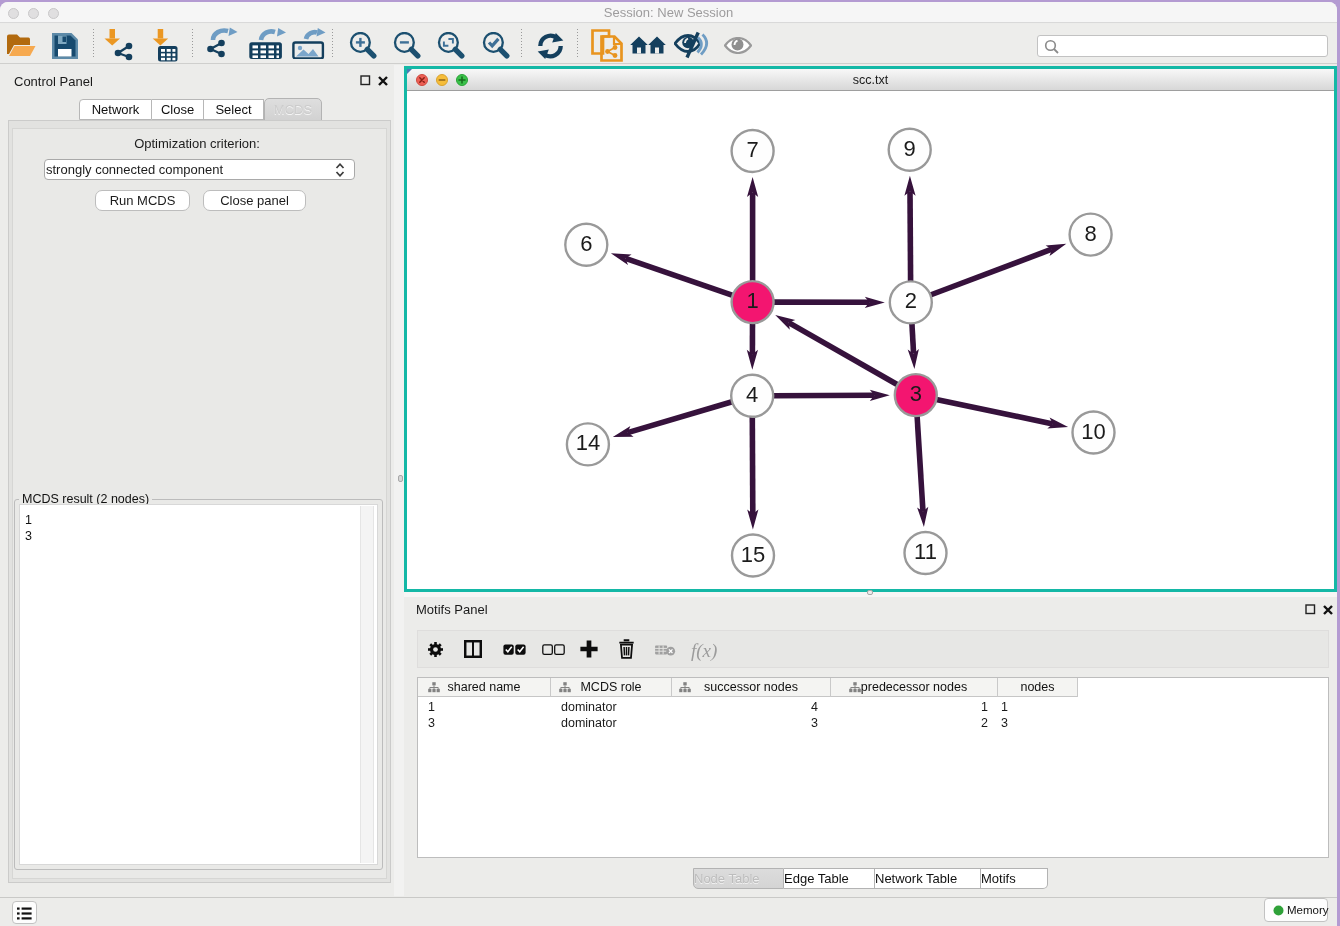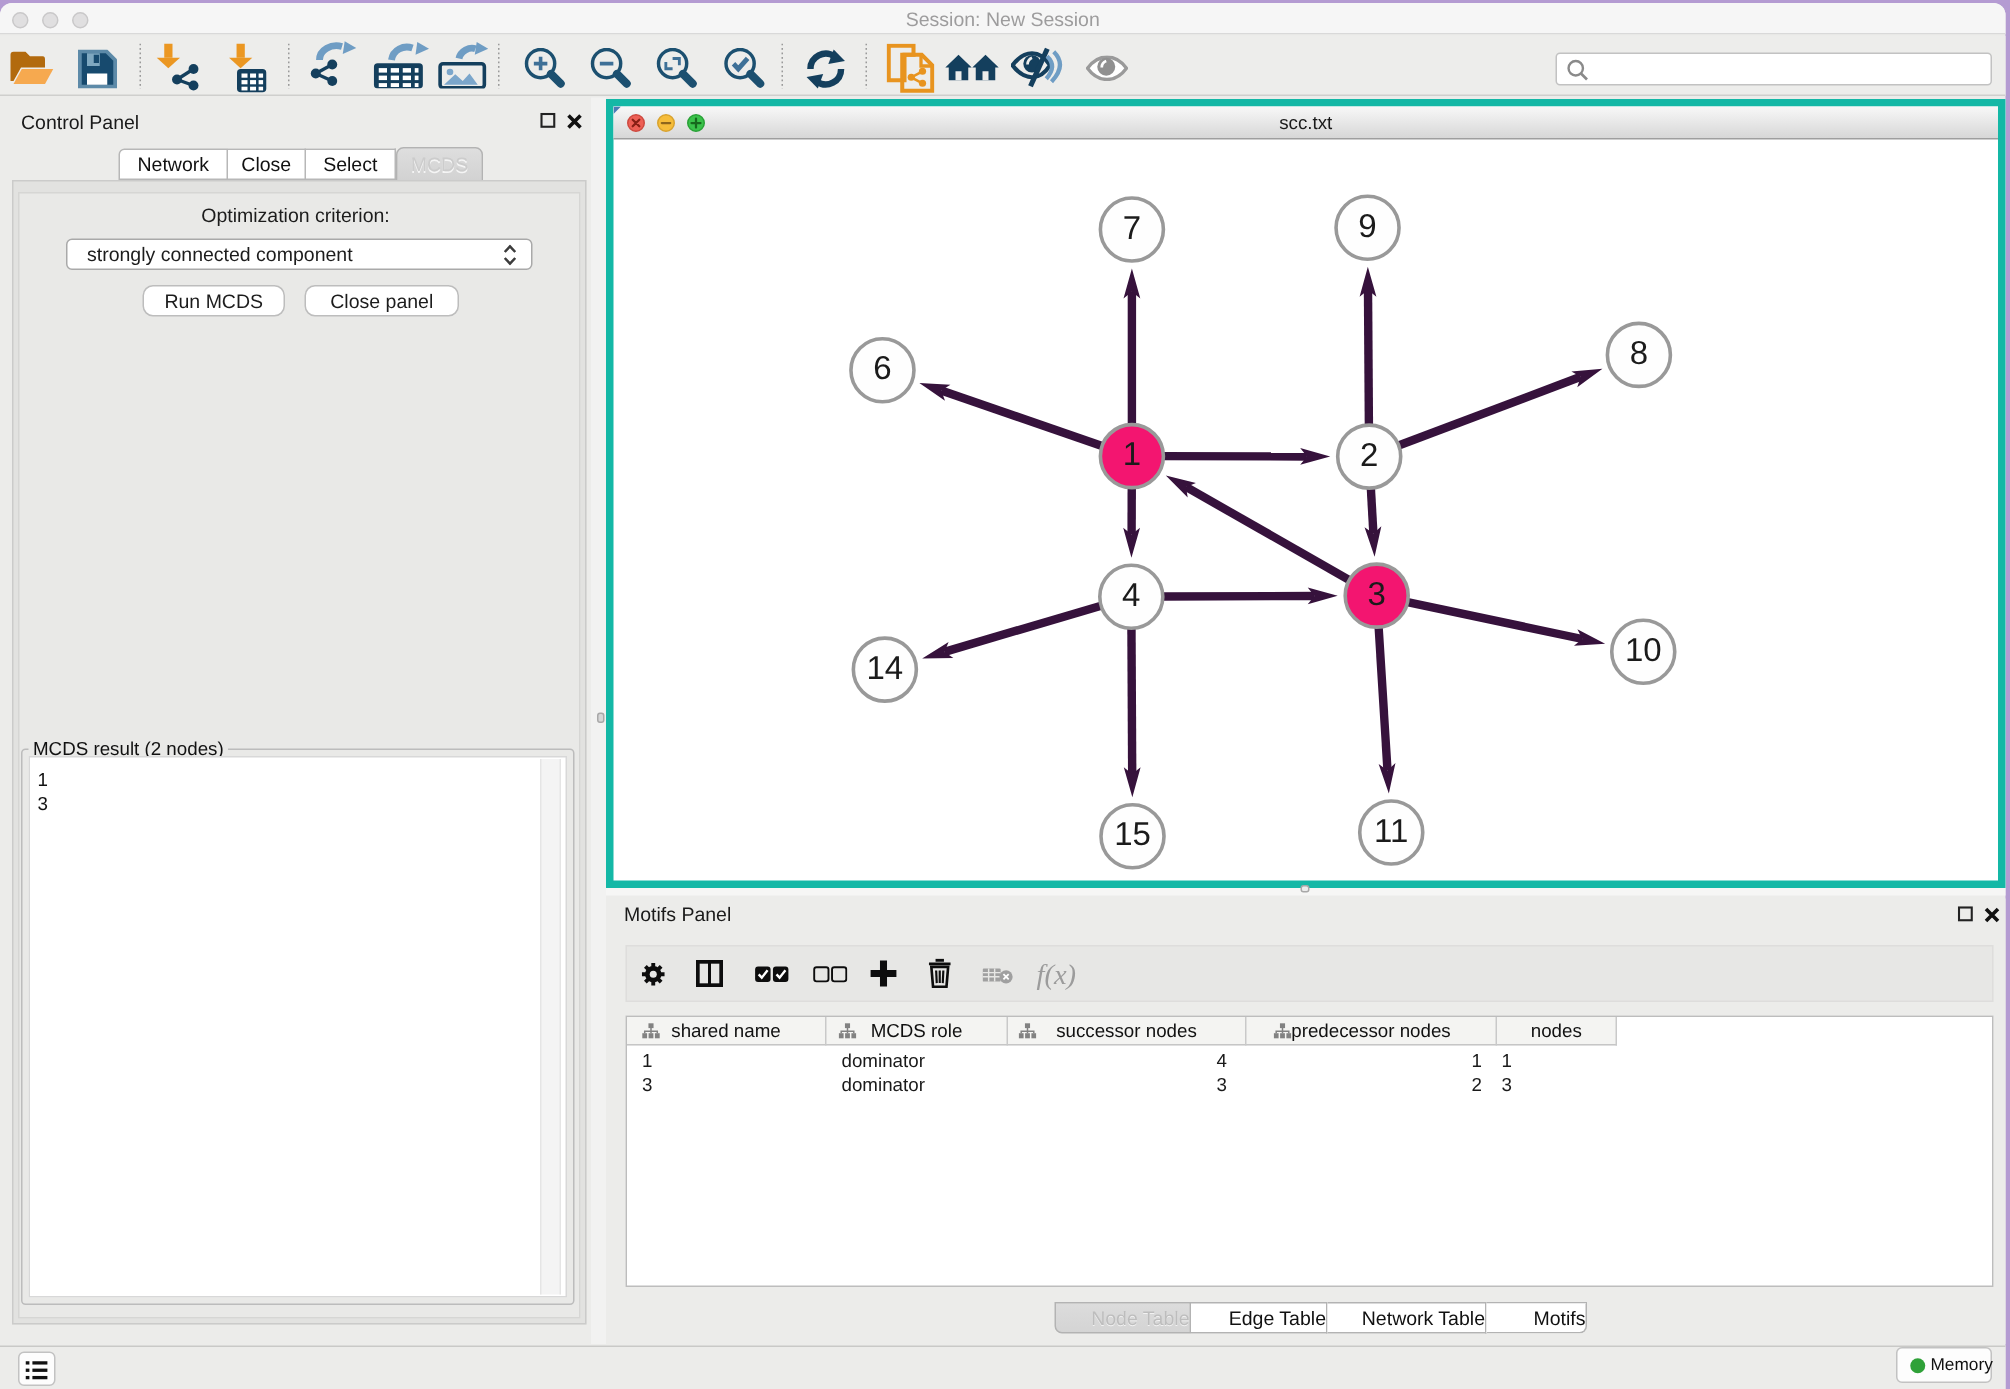--- a/index.html
+++ b/index.html
@@ -14,46 +14,46 @@
 .ticon{position:absolute;top:4px;}
 #searchbox{position:absolute;left:1037px;top:11px;width:291px;height:22px;background:#fff;border:1px solid #c2c2c2;border-radius:3px;}
 
 #cpanel{position:absolute;left:0;top:63px;width:394px;height:831px;background:#ececea;}
 #cphead{position:absolute;left:14px;top:9px;font-size:13px;color:#1a1a1a;}
 .tab{position:absolute;top:34px;height:21px;background:#fff;border:1px solid #b7b7b7;font-size:13px;color:#111;text-align:center;line-height:20px;}
 #tabMCDS{position:absolute;top:33px;height:23px;background:linear-gradient(#dedede,#d2d2d2);border:1px solid #b3b3b3;border-radius:5px 5px 0 0;font-size:13px;color:#ccc;text-shadow:0 1px 0 #f5f5f5;text-align:center;line-height:22px;}
 #cpcontent{position:absolute;left:8px;top:55px;width:383px;height:763px;background:#e2e2e0;border:1px solid #cbcbca;}
 #cpinner{position:absolute;left:12px;top:63px;width:375px;height:751px;background:#e9e9e7;border:1px solid #d6d6d4;}
 #optlabel{position:absolute;left:0;top:71px;width:394px;text-align:center;font-size:13px;color:#1c1c1c;}
-#dropdown{position:absolute;left:44px;top:94px;width:311px;height:21px;background:#fff;border:1px solid #a9a9a9;border-radius:4px;font-size:13px;color:#1c1c1c;line-height:19px;padding-left:13px;}
+#dropdown{position:absolute;left:44px;top:94px;width:311px;height:21px;background:#fff;border:1px solid #a9a9a9;border-radius:4px;font-size:13px;color:#1c1c1c;line-height:19px;padding-left:1px;}
 .btn{position:absolute;top:125px;height:21px;background:#fff;border:1px solid #bdbdbd;border-radius:7px;font-size:13px;color:#1c1c1c;text-align:center;line-height:19px;}
 #groupbox{position:absolute;left:14px;top:434px;width:369px;height:371px;border:1px solid #bcbcbc;border-radius:3px;}
 #grouplabel{position:absolute;left:19px;top:427px;background:#e9e9e7;padding:0 3px;font-size:12.5px;color:#111;}
 #grouparea{position:absolute;left:19px;top:439px;width:359px;height:361px;background:#fff;border:1px solid #d8d8d8;font-size:12.5px;color:#111;line-height:16px;padding:7px 0 0 5px;}
 #grouptrack{position:absolute;left:360px;top:441px;width:14px;height:357px;background:#f4f4f4;border-left:1px solid #e5e5e5;border-right:1px solid #e5e5e5;}
 
 #vsplit{position:absolute;left:394px;top:63px;width:10px;height:831px;background:#f2f2f1;}
 #vshandle{position:absolute;left:398px;top:473px;width:5px;height:7px;background:#d6d6d6;border:1px solid #a8a8a8;border-radius:2px;}
 #hsplit{position:absolute;left:404px;top:590px;width:933px;height:5px;background:#f6f6f5;}
 #hshandle{position:absolute;left:867px;top:588px;width:6px;height:5px;background:#ececec;border:1px solid #a8a8a8;border-radius:2px;}
 
-#netframe{position:absolute;left:404px;top:64px;width:933px;height:526px;border:5px solid #14b8a6;background:#fff;}
+#netframe{position:absolute;left:404px;top:64px;width:933px;height:526px;border:3px solid #14b8a6;background:#fff;}
 #nettitle{position:absolute;left:0;top:0;width:100%;height:22px;background:linear-gradient(#f8f8f8,#d7d7d7);border-bottom:1px solid #9e9e9e;}
 #nettext{position:absolute;top:4px;left:0;width:100%;text-align:center;font-size:12.5px;color:#1a1a1a;}
 .mac{position:absolute;top:5px;width:12px;height:12px;border-radius:50%;}
 
 #tpanel{position:absolute;left:404px;top:597px;width:933px;height:297px;background:#ececea;}
 #tphead{position:absolute;left:12px;top:3px;font-size:13px;color:#1a1a1a;}
 #tptoolbar{position:absolute;left:13px;top:31px;width:912px;height:38px;background:#e7e7e5;border:1px solid #dedddc;}
 #tablebox{position:absolute;left:13px;top:78px;width:912px;height:181px;background:#fff;border:1px solid #bdbdbd;}
 #thead{position:absolute;left:0;top:0;width:660px;height:19px;background:#f4f4f2;border-bottom:1px solid #c6c6c6;}
 .th{position:absolute;top:0;height:19px;border-right:1px solid #c9c9c9;font-size:12.5px;color:#111;text-align:center;line-height:19px;}
 .hicon{width:12px;height:11px;}
 .td{position:absolute;font-size:12.5px;color:#1a1a1a;height:16px;line-height:16px;}
-.btab{position:absolute;top:269px;height:21px;background:#fff;border:1px solid #b3b3b3;font-size:13px;color:#111;text-align:right;line-height:20px;margin-left:10px;}
+.btab{position:absolute;top:269px;height:21px;background:#fff;border:1px solid #b3b3b3;font-size:13px;color:#111;text-align:left;line-height:20px;}
 
 #statusbar{position:absolute;left:0;top:895px;width:1337px;height:29px;background:#ececea;border-top:1px solid #c9c9c7;}
 #listbtn{position:absolute;left:12px;top:3px;width:25px;height:23px;background:#fdfdfd;border:1px solid #c2c2c2;border-radius:4px;}
 #membtn{position:absolute;left:1264px;top:0px;width:64px;height:24px;background:#fdfdfd;border:1px solid #c2c2c2;border-radius:4px;font-size:11.5px;color:#111;}
 </style></head><body>
 <div id="win">
 <div id="titlebar">
  <div class="tl" style="left:7.5px"></div>
       <div class="tl" style="left:27.5px"></div>
       <div class="tl" style="left:47.5px"></div>

